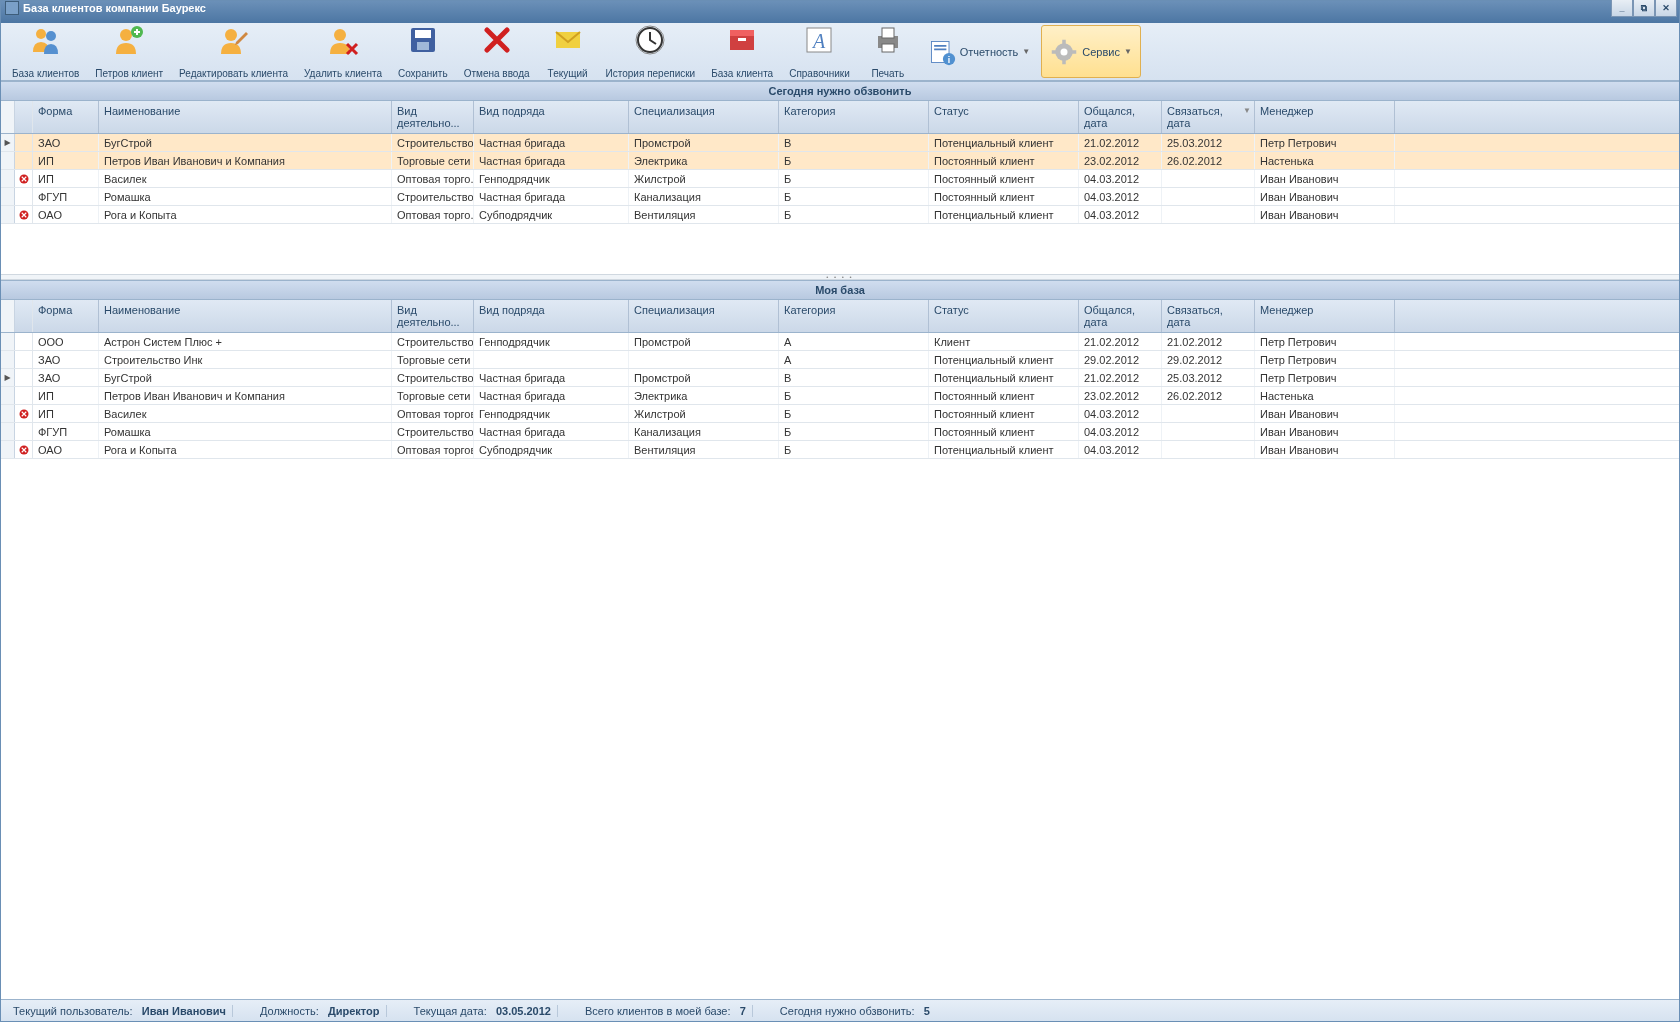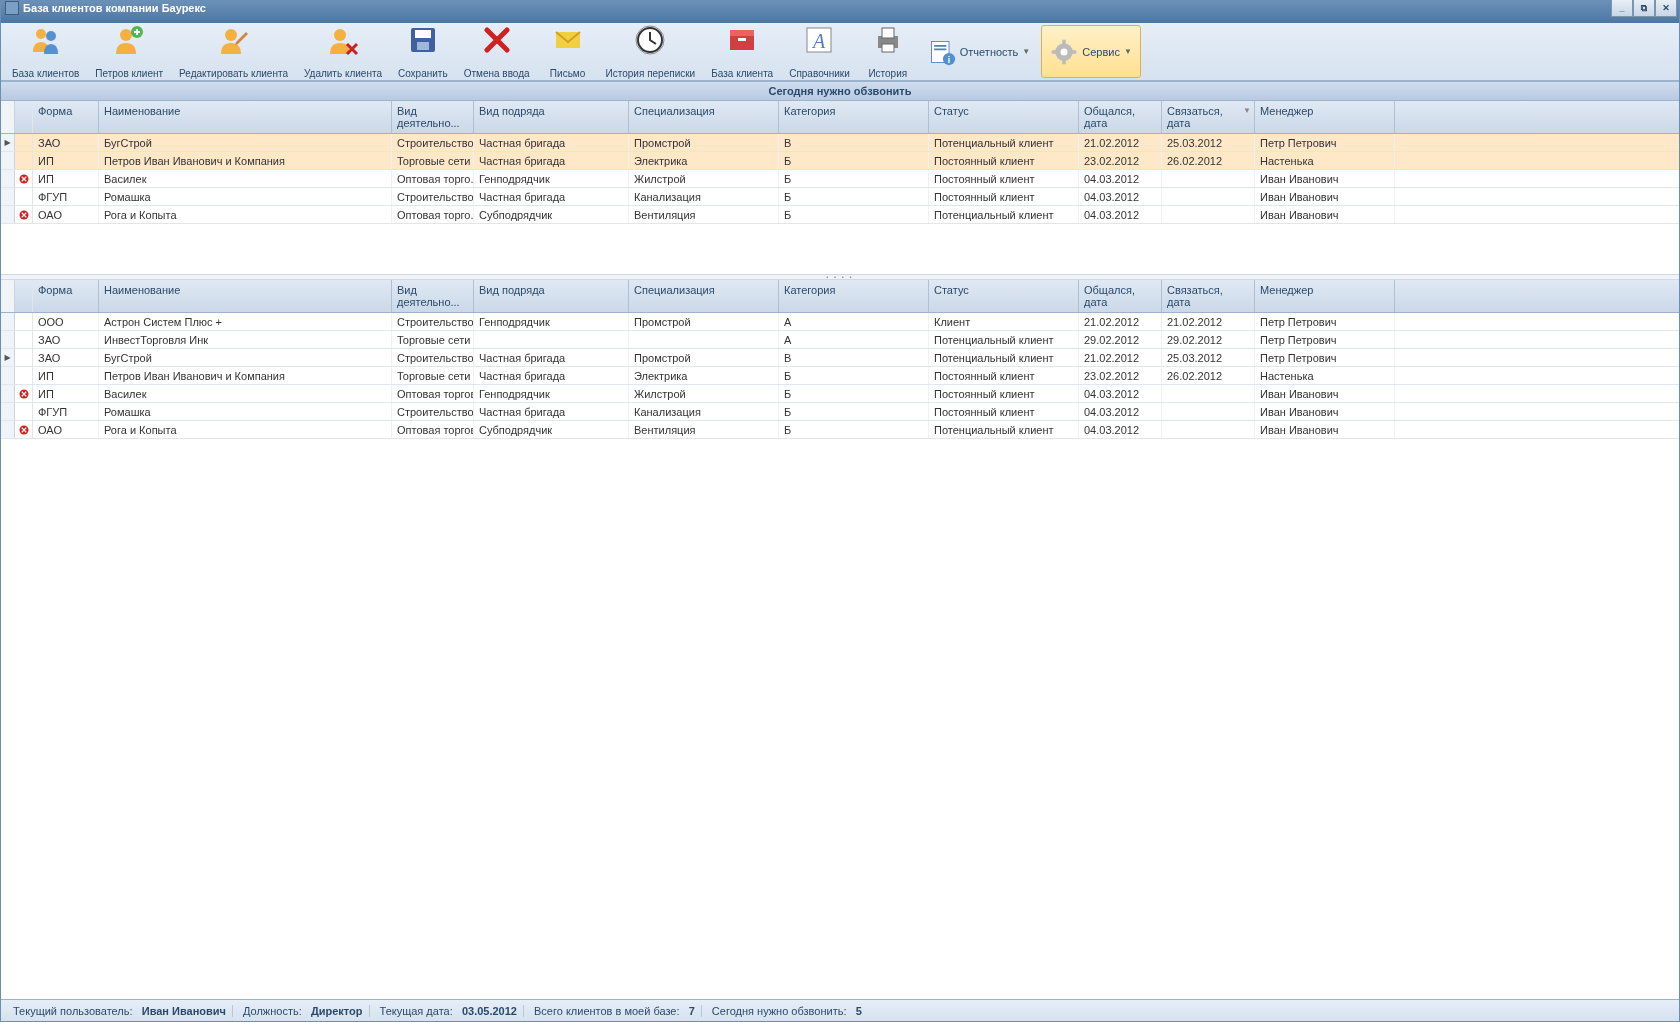--- a/index.html
+++ b/index.html
@@ -32,21 +32,21 @@
 .grid-row { display: flex; border-bottom: 1px solid #e0e6ec; height: 18px; align-items: stretch; }
 .grid-row.highlight { background: #ffe8c8; }
 .grid-cell { padding: 2px 5px; border-right: 1px solid #eef2f6; font-size: 11px; color: #333; overflow: hidden; white-space: nowrap; display: flex; align-items: center; }
 .row-indicator { width: 14px; border-right: 1px solid #c8d4e2; background: #f0f4f8; display: flex; align-items: center; justify-content: center; font-size: 8px; color: #555; }
 .row-iconcell { width: 18px; border-right: 1px solid #e0e6ec; display: flex; align-items: center; justify-content: center; }
 
 .splitter { height: 6px; background: #f0f4f8; border-top: 1px solid #d0d8e0; border-bottom: 1px solid #d0d8e0; display: flex; align-items: center; justify-content: center; cursor: ns-resize; color: #888; font-size: 6px; letter-spacing: 2px; }
 
 .blank-fill { flex: 1; background: #fff; }
 
-.statusbar { height: 22px; background: linear-gradient(#e6eef7,#d6e2f0); border-top: 1px solid #9bb3cc; display: flex; align-items: center; padding: 0 6px; gap: 4px; font-size: 11px; color: #2a4a6a; margin-top: 16px; }
+.statusbar { height: 22px; background: linear-gradient(#e6eef7,#d6e2f0); border-top: 1px solid #9bb3cc; display: flex; align-items: center; padding: 0 6px; gap: 21px; font-size: 11px; color: #2a4a6a; margin-top: 16px; }
 .status-item { padding: 0 6px; border-right: 1px solid #b8c8da; }
 .status-item:last-child { border-right: none; }
 .status-val { font-weight: bold; }
 
 
 .cw-form { width: 66px; }
 .cw-name { width: 293px; }
 .cw-act { width: 82px; }
 .cw-contract { width: 155px; }
 .cw-spec { width: 150px; }
@@ -145,21 +145,21 @@
       </span>
       <span class="tool-label">Отмена ввода</span>
     </div>
     <div class="tool-btn">
       <span class="tool-icon">
         <svg viewBox="0 0 32 32" width="32" height="32">
             <rect x="4" y="8" width="24" height="16" fill="#f0d040"></rect>
             <path d="M4 8 L16 18 L28 8" fill="none" stroke="#d0a020" stroke-width="2"></path>
           </svg>
       </span>
-      <span class="tool-label">Письмо</span>
+      <span class="tool-label">Текущий</span>
     </div>
     <div class="tool-btn">
       <span class="tool-icon">
         <svg viewBox="0 0 32 32" width="32" height="32">
             <circle cx="16" cy="16" r="12" fill="#fff" stroke="#333" stroke-width="2"></circle>
             <circle cx="16" cy="16" r="14" fill="none" stroke="#888" stroke-width="1"></circle>
             <path d="M16 8 L16 16 L22 20" stroke="#333" stroke-width="2" fill="none"></path>
           </svg>
       </span>
       <span class="tool-label">История переписки</span>
@@ -184,21 +184,21 @@
       <span class="tool-label">Справочники</span>
     </div>
     <div class="tool-btn">
       <span class="tool-icon">
         <svg viewBox="0 0 32 32" width="32" height="32">
             <rect x="6" y="12" width="20" height="12" fill="#888"></rect>
             <rect x="10" y="4" width="12" height="10" fill="#fff" stroke="#666"></rect>
             <rect x="10" y="20" width="12" height="8" fill="#fff" stroke="#666"></rect>
           </svg>
       </span>
-      <span class="tool-label">История</span>
+      <span class="tool-label">Печать</span>
     </div>
     <div class="tool-drop">
       <span class="tool-icon" style="width:28px;height:28px;">
         <svg viewBox="0 0 32 32" width="28" height="28">
             <rect x="4" y="4" width="20" height="24" fill="#fff" stroke="#5080c0"></rect>
             <rect x="7" y="8" width="14" height="2" fill="#5080c0"></rect>
             <rect x="7" y="12" width="14" height="2" fill="#5080c0"></rect>
             <circle cx="24" cy="24" r="7" fill="#5090d0"></circle>
             <text x="24" y="28" font-size="10" fill="#fff" text-anchor="middle" font-weight="bold">i</text>
           </svg>
@@ -323,20 +323,21 @@
             <div class="grid-cell cw-date2"></div>
             <div class="grid-cell cw-mgr">Иван Иванович</div>
           </div>
         </div>
       <div style="height:50px;"></div>
     </div>
 
     <div class="splitter">• • • •</div>
 
     <div class="grid-section">
+      <div class="grid-title">Моя база</div>
       <div class="grid-headers">
         <div class="row-indicator"></div>
         <div class="row-iconcell"></div>
         <div class="grid-header cw2-form">Форма</div>
         <div class="grid-header cw2-name">Наименование</div>
         <div class="grid-header cw2-act">Вид деятельно...</div>
         <div class="grid-header cw2-contract">Вид подряда</div>
         <div class="grid-header cw2-spec">Специализация</div>
         <div class="grid-header cw2-cat">Категория</div>
         <div class="grid-header cw2-status">Статус</div>
@@ -356,21 +357,21 @@
             <div class="grid-cell cw2-cat">A</div>
             <div class="grid-cell cw2-status">Клиент</div>
             <div class="grid-cell cw2-date1">21.02.2012</div>
             <div class="grid-cell cw2-date2">21.02.2012</div>
             <div class="grid-cell cw2-mgr">Петр Петрович</div>
           </div>
           <div class="grid-row">
             <div class="row-indicator"></div>
             <div class="row-iconcell"></div>
             <div class="grid-cell cw2-form">ЗАО</div>
-            <div class="grid-cell cw2-name">ИнвестТорговля Инк</div>
+            <div class="grid-cell cw2-name">Строительство Инк</div>
             <div class="grid-cell cw2-act">Торговые сети</div>
             <div class="grid-cell cw2-contract"></div>
             <div class="grid-cell cw2-spec"></div>
             <div class="grid-cell cw2-cat">A</div>
             <div class="grid-cell cw2-status">Потенциальный клиент</div>
             <div class="grid-cell cw2-date1">29.02.2012</div>
             <div class="grid-cell cw2-date2">29.02.2012</div>
             <div class="grid-cell cw2-mgr">Петр Петрович</div>
           </div>
           <div class="grid-row">

